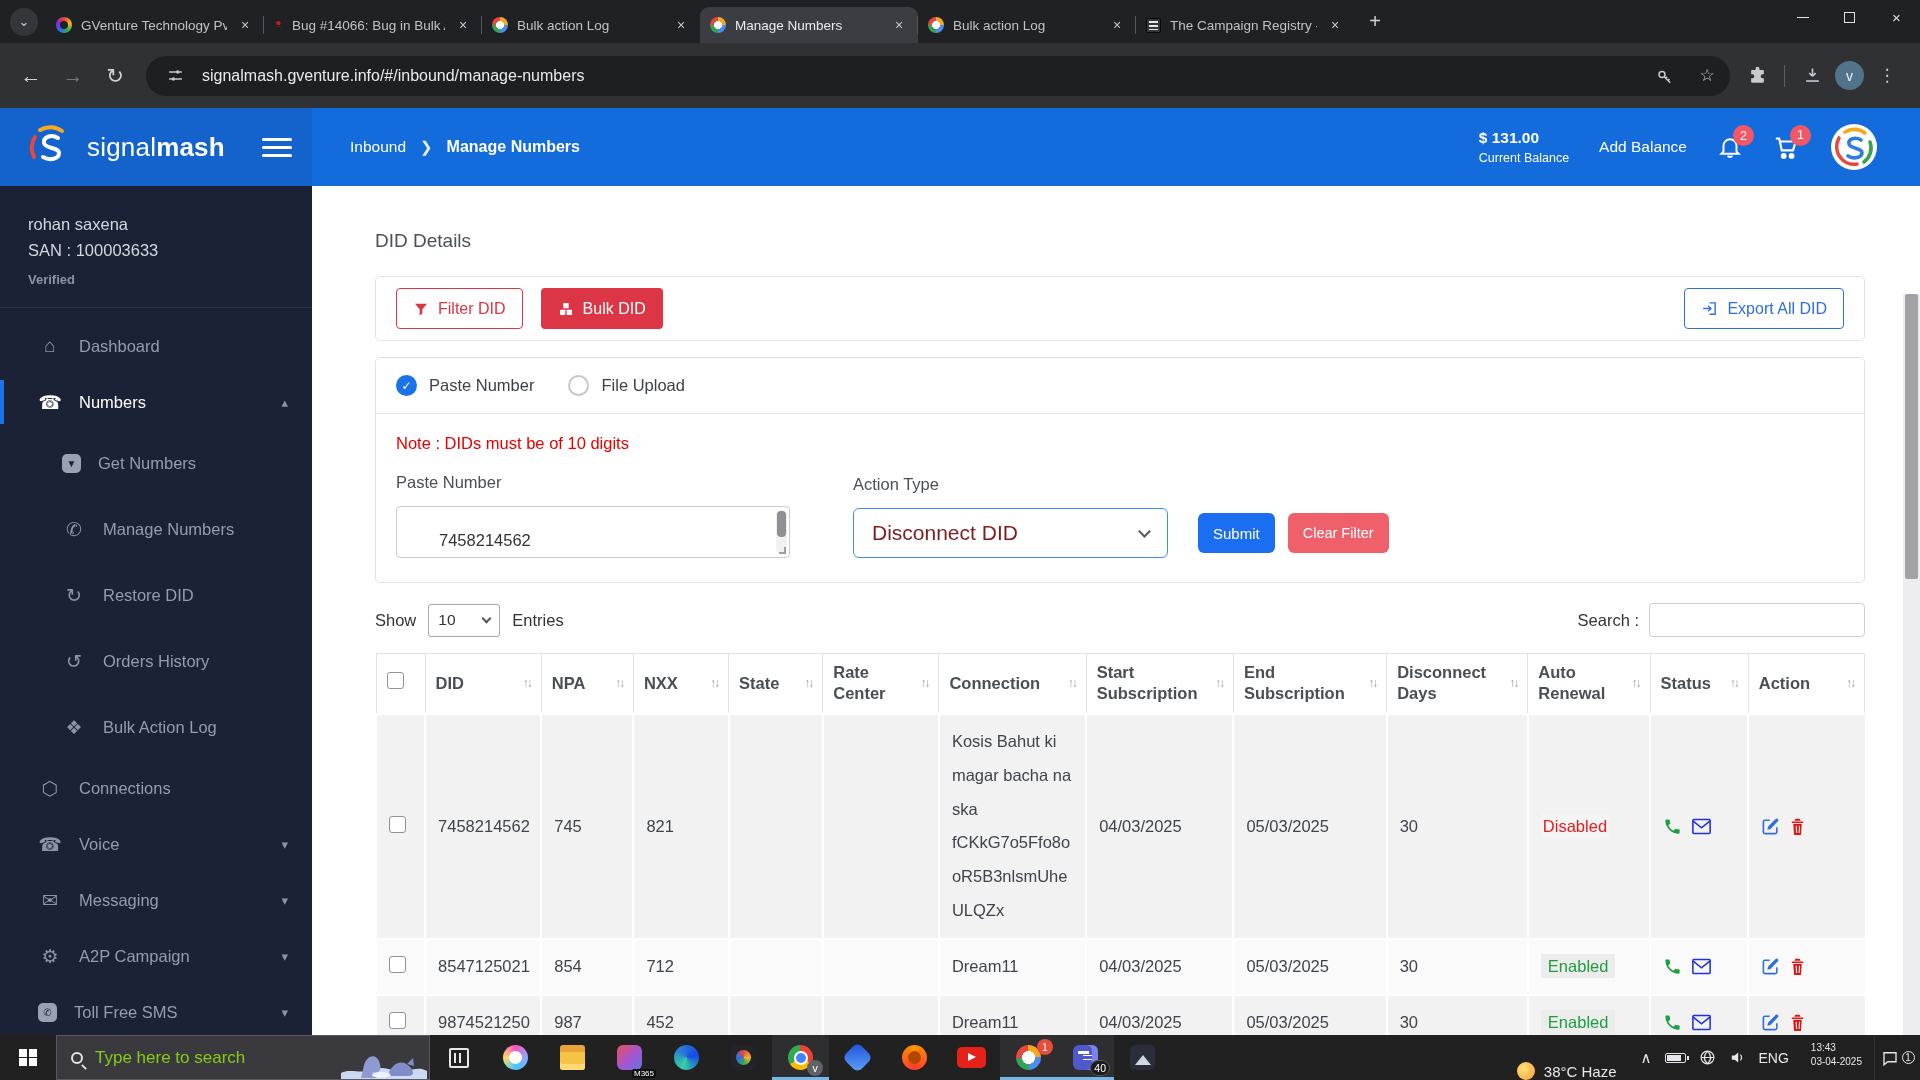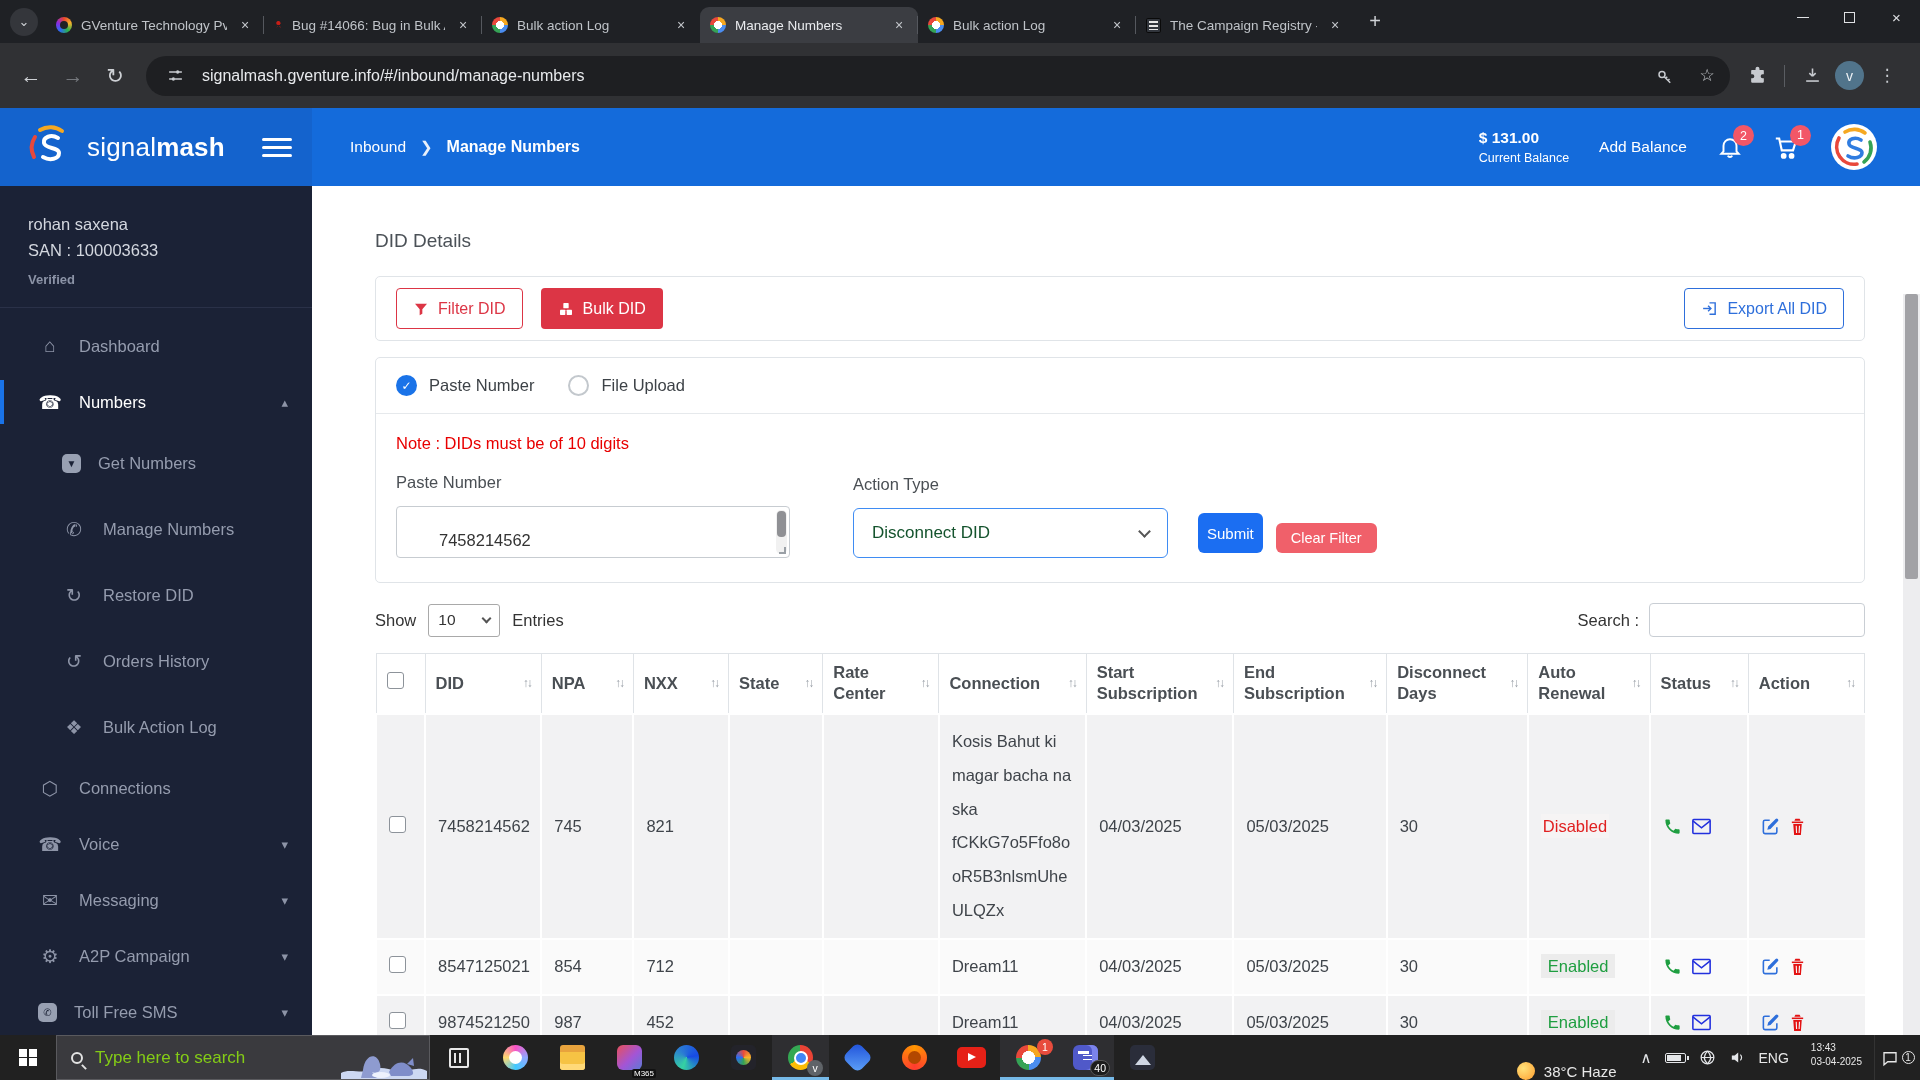--- a/index.html
+++ b/index.html
@@ -85,24 +85,24 @@
   .rdot.off{border:2px solid #c3c8cd;background:#fff}
   .form-body{padding:18px 20px 24px}
   .note{color:#e80000;font-size:16.5px;margin:2px 0 0 0}
   .fields{display:flex;align-items:flex-end;margin-top:20px}
   .flabel{font-size:16.5px;color:#4a4f54;margin-bottom:14px}
   .paste-box{width:394px;height:52px;border:1px solid #c7ccd1;border-radius:4px;position:relative;font-size:16.5px;color:#333;display:flex;align-items:flex-end;padding:0 26px 7px 42px}
   .pb-track{position:absolute;right:2px;top:3px;bottom:3px;width:11px;background:#f1f1f1;border-radius:5px}
   .pb-thumb{position:absolute;right:3px;top:4px;width:9px;height:26px;background:#8f9094;border-radius:4px}
   .pb-grip{position:absolute;right:3px;bottom:3px;width:7px;height:7px;border-right:2px solid #9aa0a6;border-bottom:2px solid #9aa0a6}
   .fld2{margin-left:63px}
-  .selectbox{width:315px;height:50px;border:1.5px solid #3f8cf3;border-radius:6px;display:flex;align-items:center;justify-content:space-between;padding:0 18px;font-size:17px;color:#14532d}
+  .selectbox{width:315px;height:50px;border:1.5px solid #3f8cf3;border-radius:6px;display:flex;align-items:center;justify-content:space-between;padding:0 18px;font-size:21px;color:#7f1d1d}
   .chev{width:9px;height:9px;border-right:2px solid #555;border-bottom:2px solid #555;transform:rotate(45deg);margin-top:-4px}
-  .btn-submit{height:40px;padding:0 9px;border-radius:6px;background:#1b6ef2;color:#fff;font-size:15px;border:none;margin:0 0 5px 30px}
-  .btn-clear{height:30px;padding:0 15px;border-radius:6px;background:#f0606a;color:#fff;font-size:14.5px;border:none;margin:0 0 5px 13px}
+  .btn-submit{height:40px;padding:0 15px;border-radius:6px;background:#1b6ef2;color:#fff;font-size:15px;border:none;margin:0 0 5px 30px}
+  .btn-clear{height:40px;padding:0 15px;border-radius:6px;background:#f0606a;color:#fff;font-size:14.5px;border:none;margin:0 0 5px 13px}
   .list-controls{display:flex;align-items:center;margin-top:20px;font-size:16.5px;color:#333;gap:12px}
   .mini-select{width:72px;height:33px;border:1px solid #a9a9a9;border-radius:3px;display:flex;align-items:center;justify-content:space-between;padding:0 9px;font-size:15.5px}
   .mini-select .chev{width:7px;height:7px}
   .search-wrap{margin-left:auto;display:flex;align-items:center;gap:10px}
   .search-input{width:216px;height:34px;border:1px solid #c9ced4;border-radius:4px;outline:none;font-size:15px;padding:0 9px}
   table{width:100%;border-collapse:collapse;margin-top:16px;table-layout:fixed;font-size:16.5px;color:#3f444a}
   th{border:1px solid #dfe3e7;padding:8px 10px;text-align:left;color:#4a4f54;font-weight:700;vertical-align:middle;line-height:1.3}
   th .hwrap{display:flex;align-items:center;gap:6px}
   th .hlab{flex:1}
   .sort{color:#9aa0a8;font-size:12px;letter-spacing:-2px;white-space:nowrap;flex:none}

